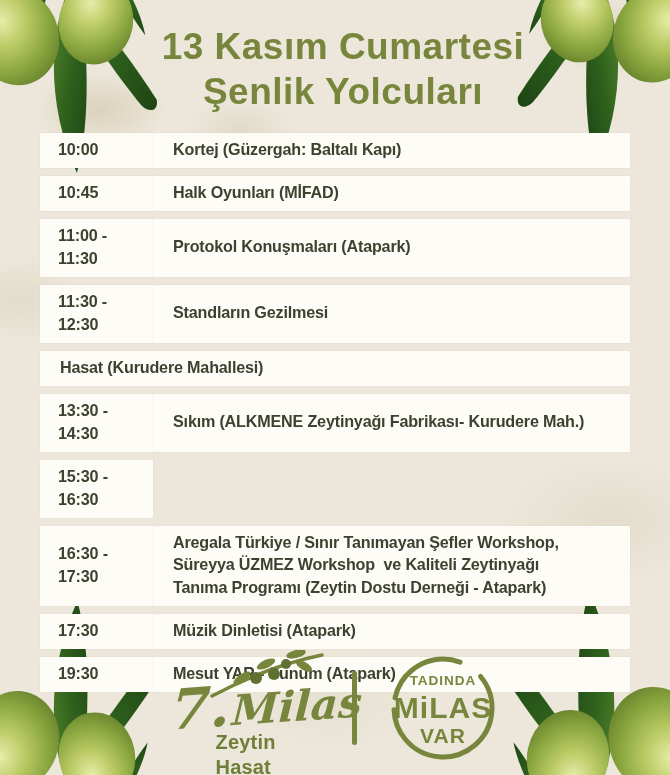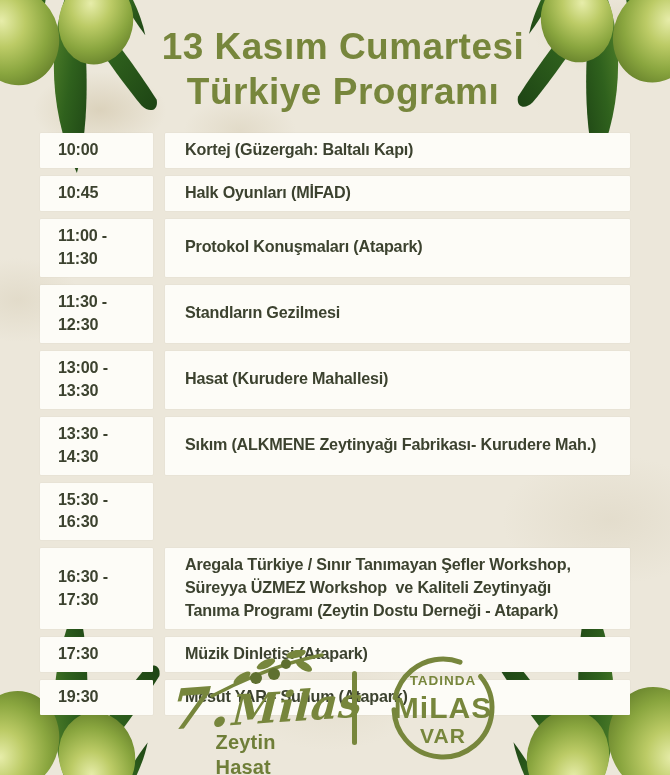--- a/index.html
+++ b/index.html
@@ -29,21 +29,21 @@
   .corner.bl{left:-22px;bottom:-26px;width:195px;height:205px;transform:scaleY(-1);}
   .corner.br{right:-26px;bottom:-30px;width:210px;height:220px;transform:scale(-1,-1);}
   
   .title{
     position:absolute;top:24px;left:16px;right:0;z-index:2;
     text-align:center;color:var(--accent);
     font-weight:800;font-size:37px;line-height:1.22;letter-spacing:.5px;
   }
   
   .schedule{position:absolute;top:133px;left:40px;width:590px;z-index:3;}
-  .row{display:flex;gap:12px;margin-bottom:8px;}
+  .row{display:flex;margin-bottom:8px;}
   .cell{
     background:var(--box);border-radius:1px;
     display:flex;align-items:center;
     min-height:35px;
     box-shadow:0 0 0 .5px rgba(120,110,90,.06);
   }
   .cell.time{width:113px;flex:none;padding:6px 4px 6px 18px;}
   .cell.event{flex:1;padding:6px 10px 6px 20px;}
   .cell span{
     color:var(--textDark);font-weight:700;font-size:17px;
@@ -106,21 +106,21 @@
     </svg>
   <svg class="corner bl" viewBox="0 0 200 210">
       <use href="#oliveCluster"></use>
     </svg>
   <svg class="corner br" viewBox="0 0 200 210">
       <use href="#oliveCluster"></use>
     </svg>
 
   <div class="title">
     <div>13 Kasım Cumartesi</div>
-    <div>Türkiye Programı</div>
+    <div>Şenlik Yolcuları</div>
   </div>
 
   <div class="schedule">
     <div class="row">
       <div class="cell time">
         <span>10:00</span>
       </div>
       <div class="cell event">
         <span>Kortej (Güzergah: Baltalı Kapı)</span>
       </div>
@@ -147,23 +147,20 @@
     <div class="row">
       <div class="cell time">
         <span>11:30 - 12:30</span>
       </div>
       <div class="cell event">
         <span>Standların Gezilmesi</span>
       </div>
     </div>
 
     <div class="row">
-      <div class="cell time">
-        <span>13:00 - 13:30</span>
-      </div>
       <div class="cell event">
         <span>Hasat (Kurudere Mahallesi)</span>
       </div>
     </div>
 
     <div class="row">
       <div class="cell time">
         <span>13:30 - 14:30</span>
       </div>
       <div class="cell event">

